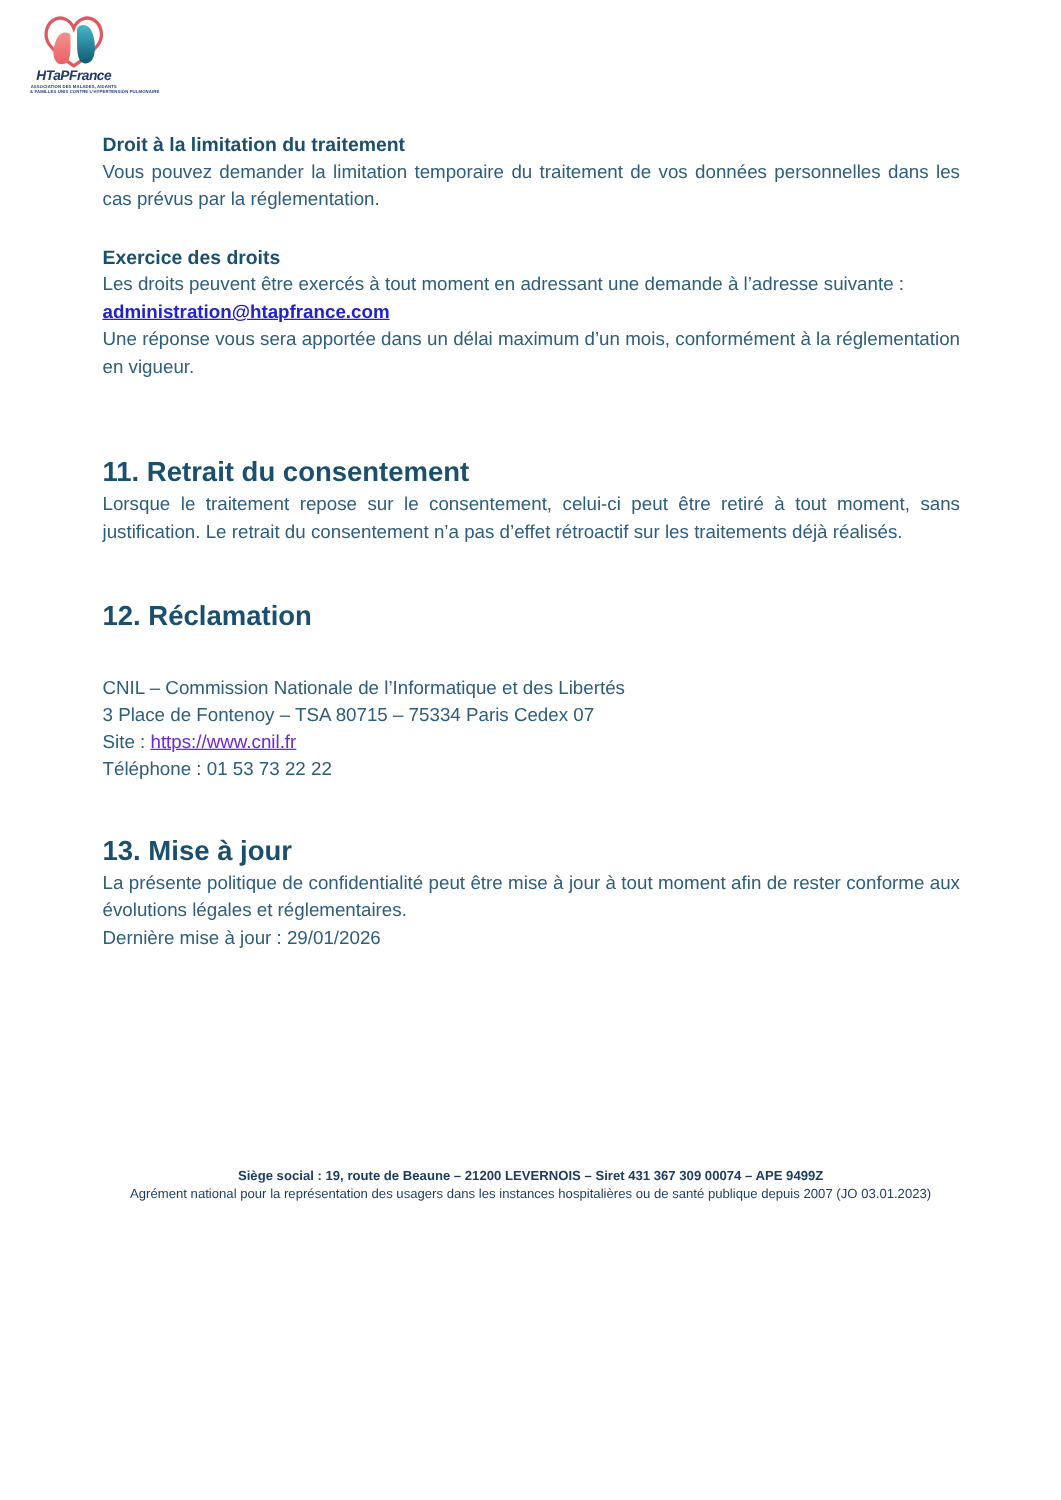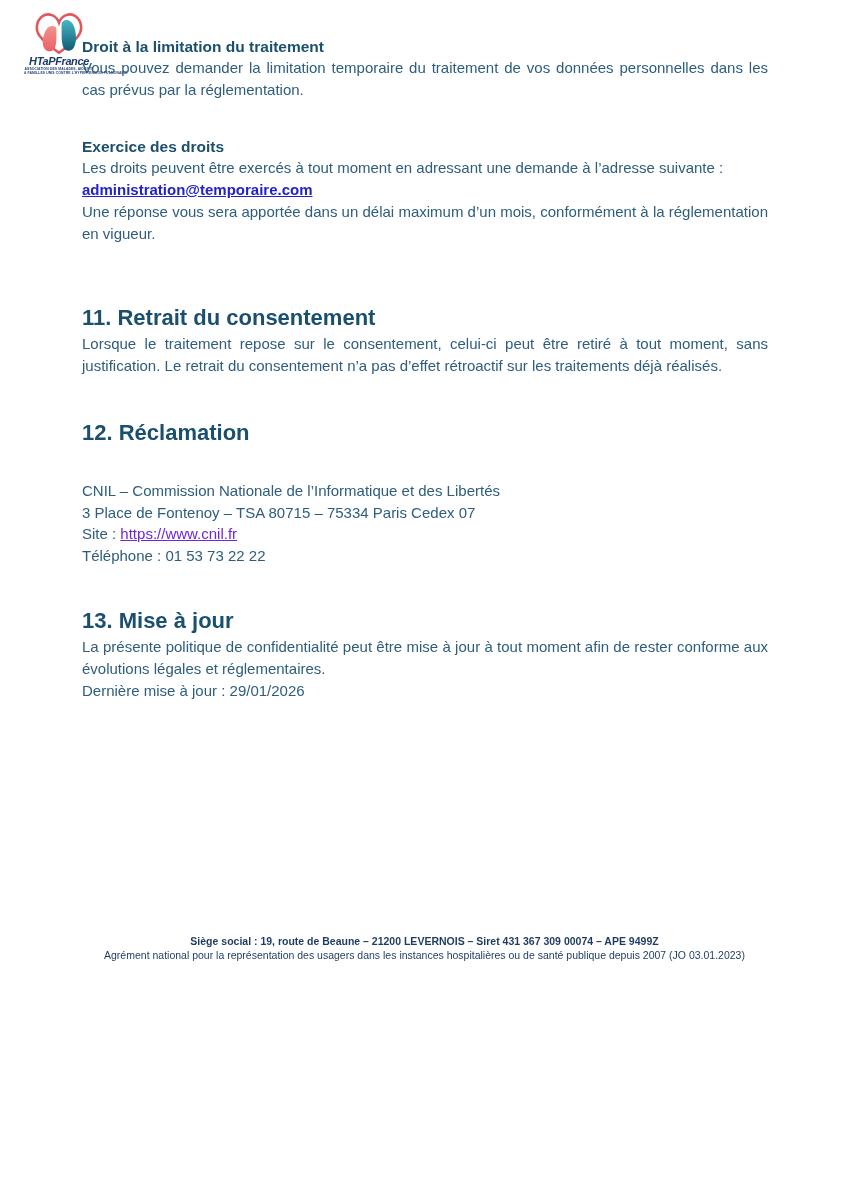--- a/index.html
+++ b/index.html
@@ -22,33 +22,33 @@
     font-style:italic;
   }
   .tagline{
     font-size:3.4px;line-height:4.4px;color:#27427c;
     font-weight:bold;letter-spacing:0.1px;white-space:nowrap;
   }
   
   .content{
     position:absolute;left:82px;top:0;width:686px;
     color:#2e5d7d;font-size:15px;line-height:22px;
-    padding-top:37px;
+    padding-top:107px;
   }
   .content p{margin:0;text-align:justify;}
   h1{
     font-size:22px;line-height:30px;margin:0;
     color:#1b4f6e;font-weight:bold;text-align:left;
   }
   h3{
     font-size:15.5px;line-height:20px;margin:0;
     color:#1b4f6e;font-weight:bold;text-align:left;
   }
   .mt-p1{margin-top:25px;}
-  .mt-h3-2{margin-top:36px;}
+  .mt-h3-2{margin-top:26px;}
   .mt-p2{margin-top:20px;}
   .mt-p3{margin-top:16px;}
   .mt-h11{margin-top:58px;}
   .mt-p11{margin-top:27px;}
   .mt-h12{margin-top:41px;}
   .mt-p12{margin-top:26px;}
   .mt-cnil{margin-top:32px;}
   .mt-h13{margin-top:40px;}
   .mt-p13{margin-top:25px;}
   .mt-update{margin-top:33px;}
@@ -95,21 +95,21 @@
     <div class="tagline">&amp; FAMILLES UNIS CONTRE L’HYPERTENSION PULMONAIRE</div>
   </div>
 
   <div class="content">
 
     <h3>Droit à la limitation du traitement</h3>
     <p class="mt-p1">Vous pouvez demander la limitation temporaire du traitement de vos données personnelles dans les cas prévus par la réglementation.</p>
 
     <h3 class="mt-h3-2">Exercice des droits</h3>
     <p class="mt-p2"><span>Les droits peuvent être exercés à tout moment en adressant une demande à l’adresse suivante :</span><br>
-      <a class="email-link">administration@temporaire.com</a>
+      <a class="email-link">administration@htapfrance.com</a>
     </p>
     <p class="mt-p3">Une réponse vous sera apportée dans un délai maximum d’un mois, conformément à la réglementation en vigueur.</p>
 
     <h1 class="mt-h11">11. Retrait du consentement</h1>
     <p class="mt-p11">Lorsque le traitement repose sur le consentement, celui-ci peut être retiré à tout moment, sans justification. Le retrait du consentement n’a pas d’effet rétroactif sur les traitements déjà réalisés.</p>
 
     <h1 class="mt-h12">12. Réclamation</h1>
 
     <div class="cnil-block mt-cnil">
       <div class="cnil-bold">CNIL – Commission Nationale de l’Informatique et des Libertés</div>

